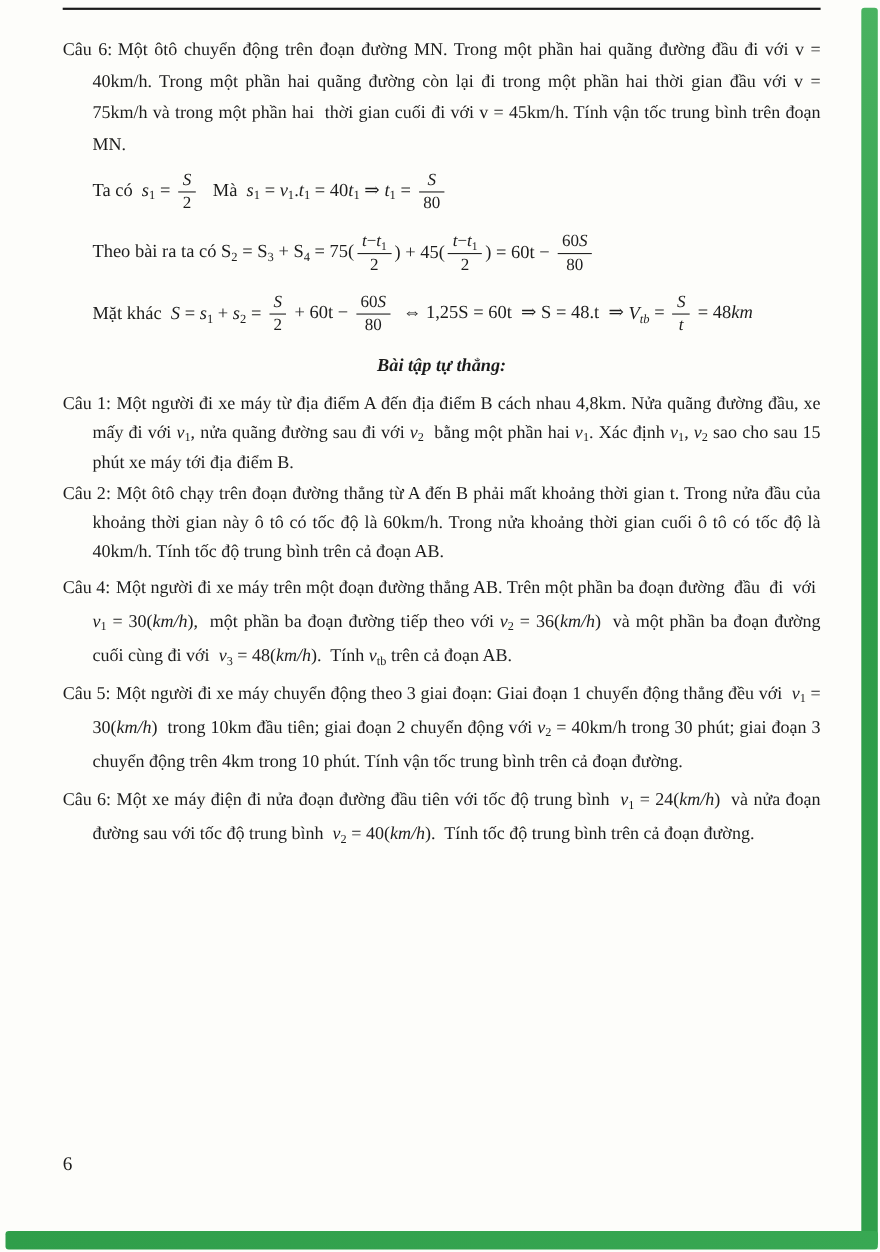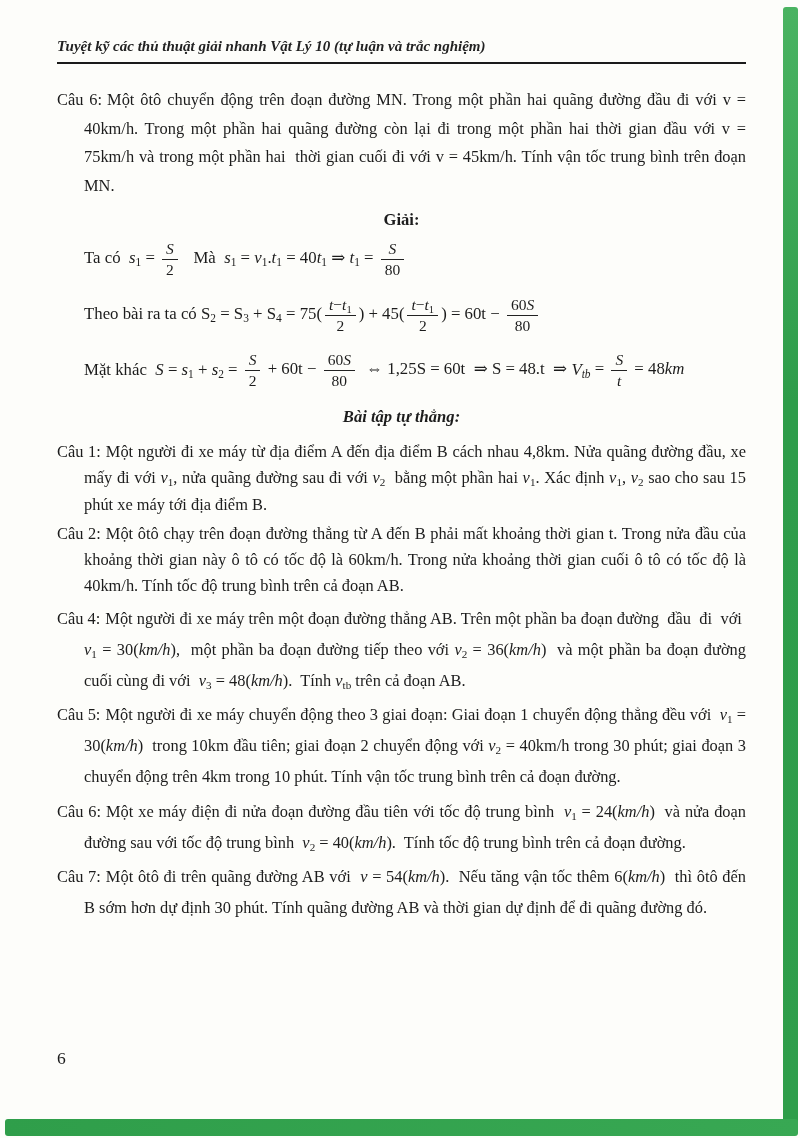--- a/index.html
+++ b/index.html
@@ -41,39 +41,36 @@
   .page-number{position:absolute;left:57px;top:1048px;font-size:17.5px;color:#1c1c1c;}
 </style>
 </head>
 <body>
 
 <div class="sheet">
   <div class="edge-right"></div>
   <div class="edge-bottom"></div>
 
   <div class="content">
-    <div class="running-header">Tuyệt kỹ các thủ thuật giải nhanh Vật Lý 10 (tự luận và trắc nghiệm)</div>
     <div class="header-rule"></div>
 
     <p class="problem solved"><b class="plabel">Câu 6:</b><span>Một ôtô chuyển động trên đoạn đường MN. Trong một phần hai quãng đường đầu đi với v = 40km/h. Trong một phần hai quãng đường còn lại đi trong một phần hai thời gian đầu với v = 75km/h và trong một phần hai&nbsp; thời gian cuối đi với v = 45km/h. Tính vận tốc trung bình trên đoạn MN.</span></p>
 
-    <div class="center-bold">Giải:</div>
 
     <div class="math-wrap" id="math-lines">
         <div class="math-line"><span>Ta có&nbsp; <i>s</i><sub>1</sub> = </span><span class="frac"><span class="num"><i>S</i></span><span class="den">2</span></span><span>&nbsp;&nbsp; Mà&nbsp; <i>s</i><sub>1</sub> = <i>v</i><sub>1</sub>.<i>t</i><sub>1</sub> = 40<i>t</i><sub>1</sub> ⇒ <i>t</i><sub>1</sub> = </span><span class="frac"><span class="num"><i>S</i></span><span class="den">80</span></span></div>
         <div class="math-line"><span>Theo bài ra ta có S<sub>2</sub> = S<sub>3</sub> + S<sub>4</sub> =&nbsp;75(</span><span class="frac"><span class="num"><i>t</i>−<i>t</i><sub>1</sub></span><span class="den">2</span></span><span>) +&nbsp;45(</span><span class="frac"><span class="num"><i>t</i>−<i>t</i><sub>1</sub></span><span class="den">2</span></span><span>) = 60t − </span><span class="frac"><span class="num">60<i>S</i></span><span class="den">80</span></span></div>
         <div class="math-line"><span>Mặt khác&nbsp; <i>S</i> = <i>s</i><sub>1</sub> + <i>s</i><sub>2</sub> = </span><span class="frac"><span class="num"><i>S</i></span><span class="den">2</span></span><span> + 60t − </span><span class="frac"><span class="num">60<i>S</i></span><span class="den">80</span></span><span>&nbsp; ⇔&nbsp;1,25S = 60t&nbsp; ⇒&nbsp;S = 48.t&nbsp; ⇒&nbsp;<i>V<sub>tb</sub></i> = </span><span class="frac"><span class="num"><i>S</i></span><span class="den"><i>t</i></span></span><span> = 48<i>km</i></span></div>
       </div>
 
     <div class="center-bold ital">Bài tập tự thẳng:</div>
 
     <div id="problems">
         <p class="problem"><b class="plabel">Câu 1:</b><span>Một người đi xe máy từ địa điểm A đến địa điểm B cách nhau 4,8km. Nửa quãng đường đầu, xe mấy đi với <i>v</i><sub>1</sub>, nửa quãng đường sau đi với <i>v</i><sub>2</sub>&nbsp; bằng một phần hai <i>v</i><sub>1</sub>. Xác định <i>v</i><sub>1</sub>, <i>v</i><sub>2</sub> sao cho sau 15 phút xe máy tới địa điểm B.</span></p>
         <p class="problem"><b class="plabel">Câu 2:</b><span>Một ôtô chạy trên đoạn đường thẳng từ A đến B phải mất khoảng thời gian t. Trong nửa đầu của khoảng thời gian này ô tô có tốc độ là 60km/h. Trong nửa khoảng thời gian cuối ô tô có tốc độ là 40km/h. Tính tốc độ trung bình trên cả đoạn AB.</span></p>
         <p class="problem roomy"><b class="plabel">Câu 4:</b><span>Một người đi xe máy trên một đoạn đường thẳng AB. Trên một phần ba đoạn đường&nbsp; đầu&nbsp; đi&nbsp; với&nbsp; <i>v</i><sub>1</sub> = 30(<i>km/h</i>),&nbsp; một phần ba đoạn đường tiếp theo với <i>v</i><sub>2</sub> = 36(<i>km/h</i>)&nbsp; và một phần ba đoạn đường cuối cùng đi với&nbsp; <i>v</i><sub>3</sub> = 48(<i>km/h</i>).&nbsp; Tính <i>v</i><sub>tb</sub> trên cả đoạn AB.</span></p>
         <p class="problem roomy"><b class="plabel">Câu 5:</b><span>Một người đi xe máy chuyển động theo 3 giai đoạn: Giai đoạn 1 chuyển động thẳng đều với&nbsp; <i>v</i><sub>1</sub> = 30(<i>km/h</i>)&nbsp; trong 10km đầu tiên; giai đoạn 2 chuyển động với <i>v</i><sub>2</sub> = 40km/h trong 30 phút; giai đoạn 3 chuyển động trên 4km trong 10 phút. Tính vận tốc trung bình trên cả đoạn đường.</span></p>
         <p class="problem roomy"><b class="plabel">Câu 6:</b><span>Một xe máy điện đi nửa đoạn đường đầu tiên với tốc độ trung bình&nbsp; <i>v</i><sub>1</sub> = 24(<i>km/h</i>)&nbsp; và nửa đoạn đường sau với tốc độ trung bình&nbsp; <i>v</i><sub>2</sub> = 40(<i>km/h</i>).&nbsp; Tính tốc độ trung bình trên cả đoạn đường.</span></p>
-        <p class="problem roomy"><b class="plabel">Câu 7:</b><span>Một ôtô đi trên quãng đường AB với&nbsp; <i>v</i> = 54(<i>km/h</i>).&nbsp; Nếu tăng vận tốc thêm 6(<i>km/h</i>)&nbsp; thì ôtô đến B sớm hơn dự định 30 phút. Tính quãng đường AB và thời gian dự định để đi quãng đường đó.</span></p>
       </div>
   </div>
 
   <div class="page-number">6</div>
 </div>
 
 </body></html>

